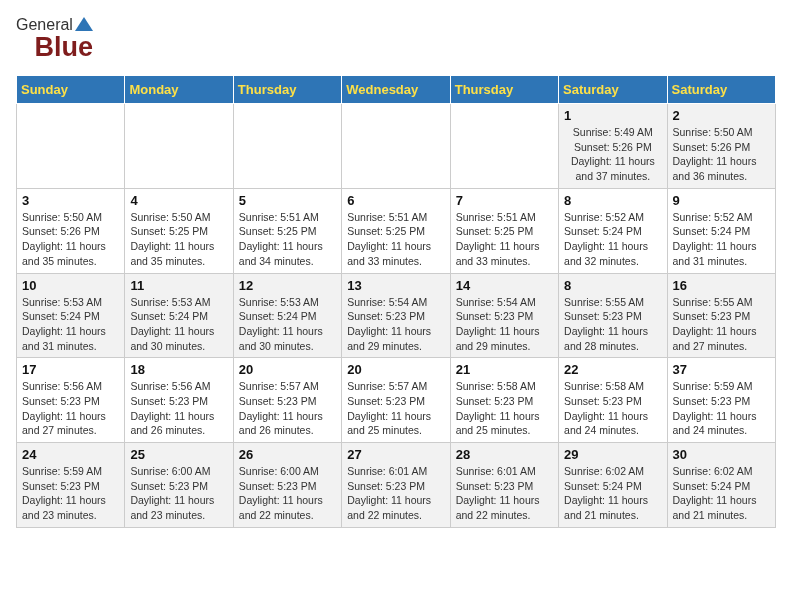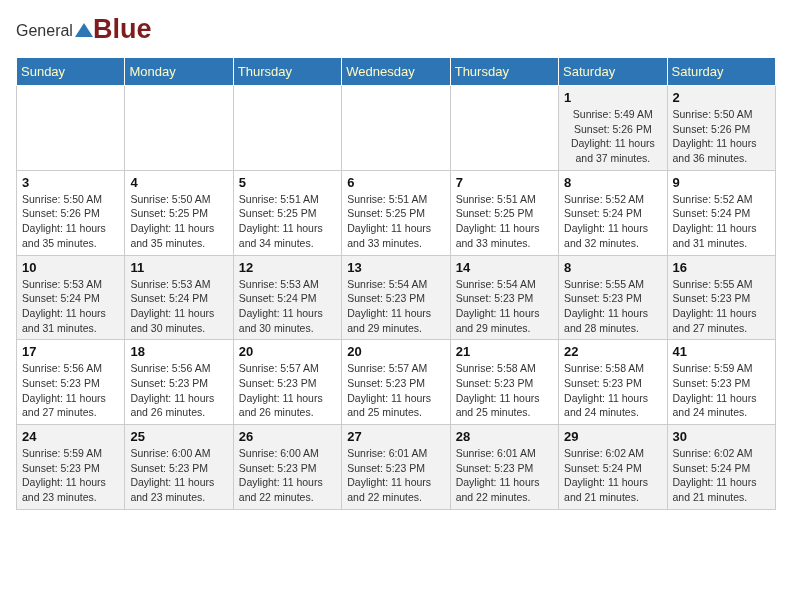--- a/index.html
+++ b/index.html
@@ -11,22 +11,22 @@
       padding: 16px;
     }
     .header {
       display: flex;
       justify-content: space-between;
       align-items: flex-start;
       margin-bottom: 12px;
     }
     .logo {
       display: flex;
-      flex-direction: row;
-      align-items: center;
+      flex-direction: column;
+      align-items: flex-end;
     }
     .logo-general { color: #333; }
     .logo-blue { color: #1a6bbf; }
     .title-area {
       text-align: right;
     }
     .month-title {
       font-size: 32px;
       font-weight: normal;
       color: #222;
@@ -34,23 +34,23 @@
     .location {
       font-size: 14px;
       color: #444;
     }
     .calendar {
       width: 100%;
       border-collapse: collapse;
     }
     .calendar th {
       background: #2e75b6;
-      color: #fef9c3;
+      color: #fde047;
       font-size: 13px;
-      font-weight: normal;
+      font-weight: bold;
       padding: 6px 4px;
       text-align: left;
       border: 1px solid #fff;
     }
     .calendar td {
       vertical-align: top;
       padding: 4px 5px;
       border: 1px solid #ccc;
       width: calc(100% / 7);
       min-height: 80px;
@@ -268,21 +268,21 @@
 and 25 minutes.</div>
         </td>
         <td>
           <span class="day-num">22</span>
           <div class="day-info" style="white-space: pre-line;">Sunrise: 5:58 AM
 Sunset: 5:23 PM
 Daylight: 11 hours
 and 24 minutes.</div>
         </td>
         <td>
-          <span class="day-num">41</span>
+          <span class="day-num">37</span>
           <div class="day-info" style="white-space: pre-line;">Sunrise: 5:59 AM
 Sunset: 5:23 PM
 Daylight: 11 hours
 and 24 minutes.</div>
         </td>
       </tr>
       <tr>
         <td>
           <span class="day-num">24</span>
           <div class="day-info" style="white-space: pre-line;">Sunrise: 5:59 AM

